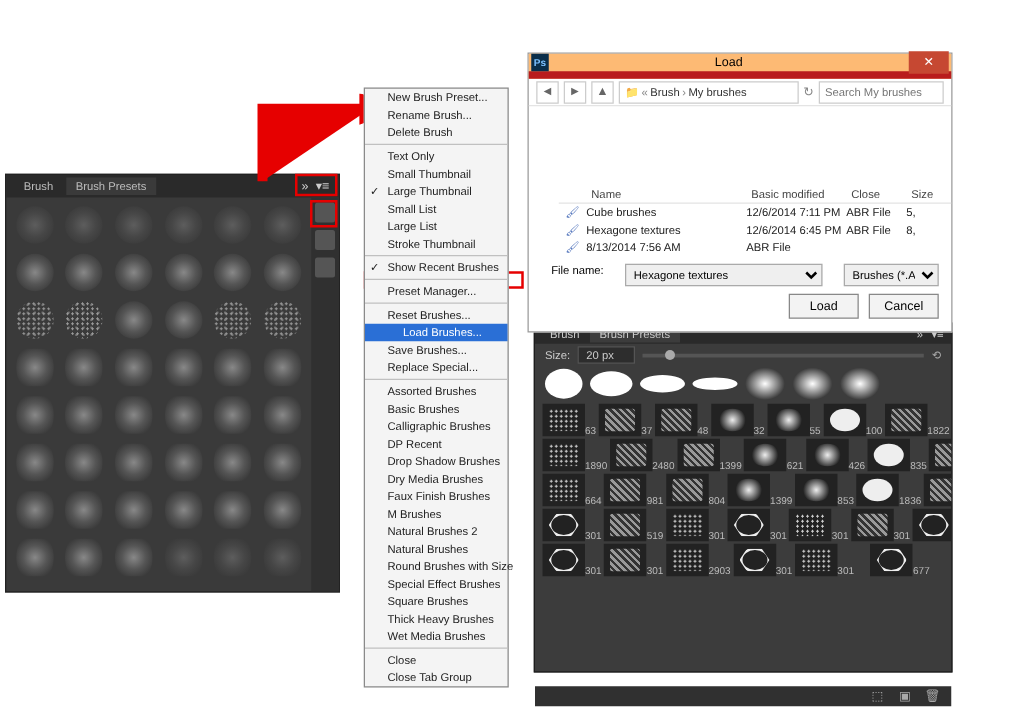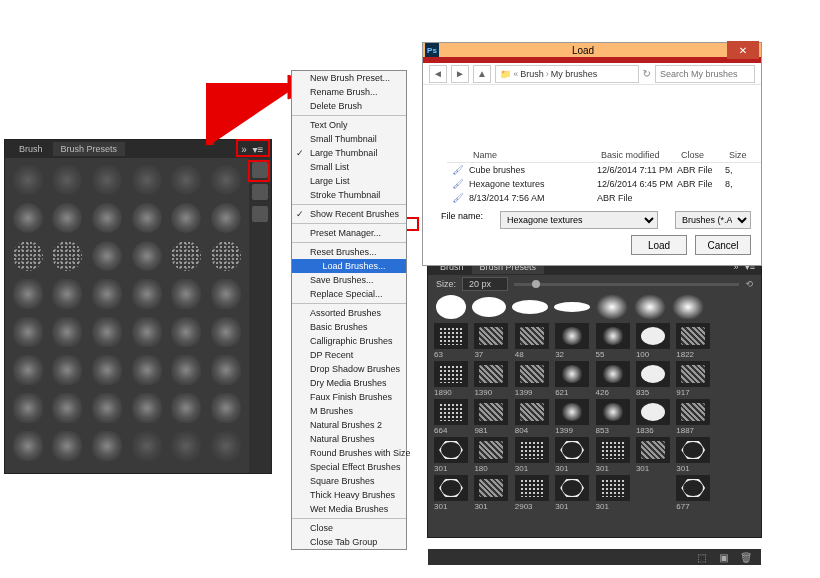--- a/index.html
+++ b/index.html
@@ -72,21 +72,21 @@
 .pb-tabs .tab { padding: 2px 8px; }
 .pb-tabs .tab.active { background: #3c3c3c; }
 .pb-tabs .spacer { flex: 1; }
 .pb-tabs .icon { width: 14px; display: inline-flex; align-items: center; justify-content: center; }
 .pb-size { height: 18px; display: flex; align-items: center; padding: 0 8px; gap: 6px; }
 .pb-size .val { background: #2d2d2d; border: 1px solid #555; padding: 1px 6px; min-width: 46px; }
 .pb-size .slider { flex: 1; height: 3px; background: #555; position: relative; }
 .pb-size .slider::after { content:""; position: absolute; left: 8%; top: -3px; width: 8px; height: 8px; background: #aaa; border-radius: 50%; }
 .pb-grid-wrap { height: calc(100% - 50px); overflow: hidden; padding: 2px 6px; }
 .pb-row { display: grid; grid-template-columns: repeat(8, 1fr); gap: 2px; margin-bottom: 2px; }
-.pb-cell { display: flex; flex-direction: column; align-items: flex-start; }
+.pb-cell { display: flex; flex-direction: row; align-items: flex-end; }
 .pb-sw { width: 34px; height: 26px; background: #222; display: flex; align-items: center; justify-content: center; }
 .pb-sw .sh { width: 24px; height: 18px; background: #eee; border-radius: 50%; }
 .pb-sw .sh.hex { background: none; width: 24px; height: 20px; border: 2px solid #eee; clip-path: polygon(25% 5%, 75% 5%, 100% 50%, 75% 95%, 25% 95%, 0 50%); }
 .pb-sw .sh.tex { background: repeating-linear-gradient(45deg, #999 0 2px, #333 2px 4px); border-radius: 2px; }
 .pb-sw .sh.dots { background: radial-gradient(#ccc 1px, transparent 1px); background-size: 4px 4px; border-radius: 2px; }
 .pb-sw .sh.cloud { background: radial-gradient(circle at 50% 50%, #eee 0%, rgba(238,238,238,0) 70%); border-radius: 50%; }
 .pb-lbl { font-size: 8px; color: #bbb; margin-top: 1px; }
 .pb-foot { height: 16px; background: #303030; display: flex; align-items: center; justify-content: flex-end; gap: 8px; padding: 0 8px; }
 .pb-foot .icon { width: 14px; height: 12px; color: #aaa; font-size: 10px; display: flex; align-items: center; justify-content: center; }
 
@@ -363,21 +363,21 @@
         <div class="pb-cell">
           <div class="pb-sw">
             <div class="sh dots"></div>
           </div>
           <div class="pb-lbl">1890</div>
         </div>
         <div class="pb-cell">
           <div class="pb-sw">
             <div class="sh tex"></div>
           </div>
-          <div class="pb-lbl">1390</div>
+          <div class="pb-lbl">2480</div>
         </div>
         <div class="pb-cell">
           <div class="pb-sw">
             <div class="sh tex"></div>
           </div>
           <div class="pb-lbl">1399</div>
         </div>
         <div class="pb-cell">
           <div class="pb-sw">
             <div class="sh cloud"></div>
@@ -453,21 +453,21 @@
         <div class="pb-cell">
           <div class="pb-sw">
             <div class="sh hex"></div>
           </div>
           <div class="pb-lbl">301</div>
         </div>
         <div class="pb-cell">
           <div class="pb-sw">
             <div class="sh tex"></div>
           </div>
-          <div class="pb-lbl">180</div>
+          <div class="pb-lbl">519</div>
         </div>
         <div class="pb-cell">
           <div class="pb-sw">
             <div class="sh dots"></div>
           </div>
           <div class="pb-lbl">301</div>
         </div>
         <div class="pb-cell">
           <div class="pb-sw">
             <div class="sh hex"></div>

